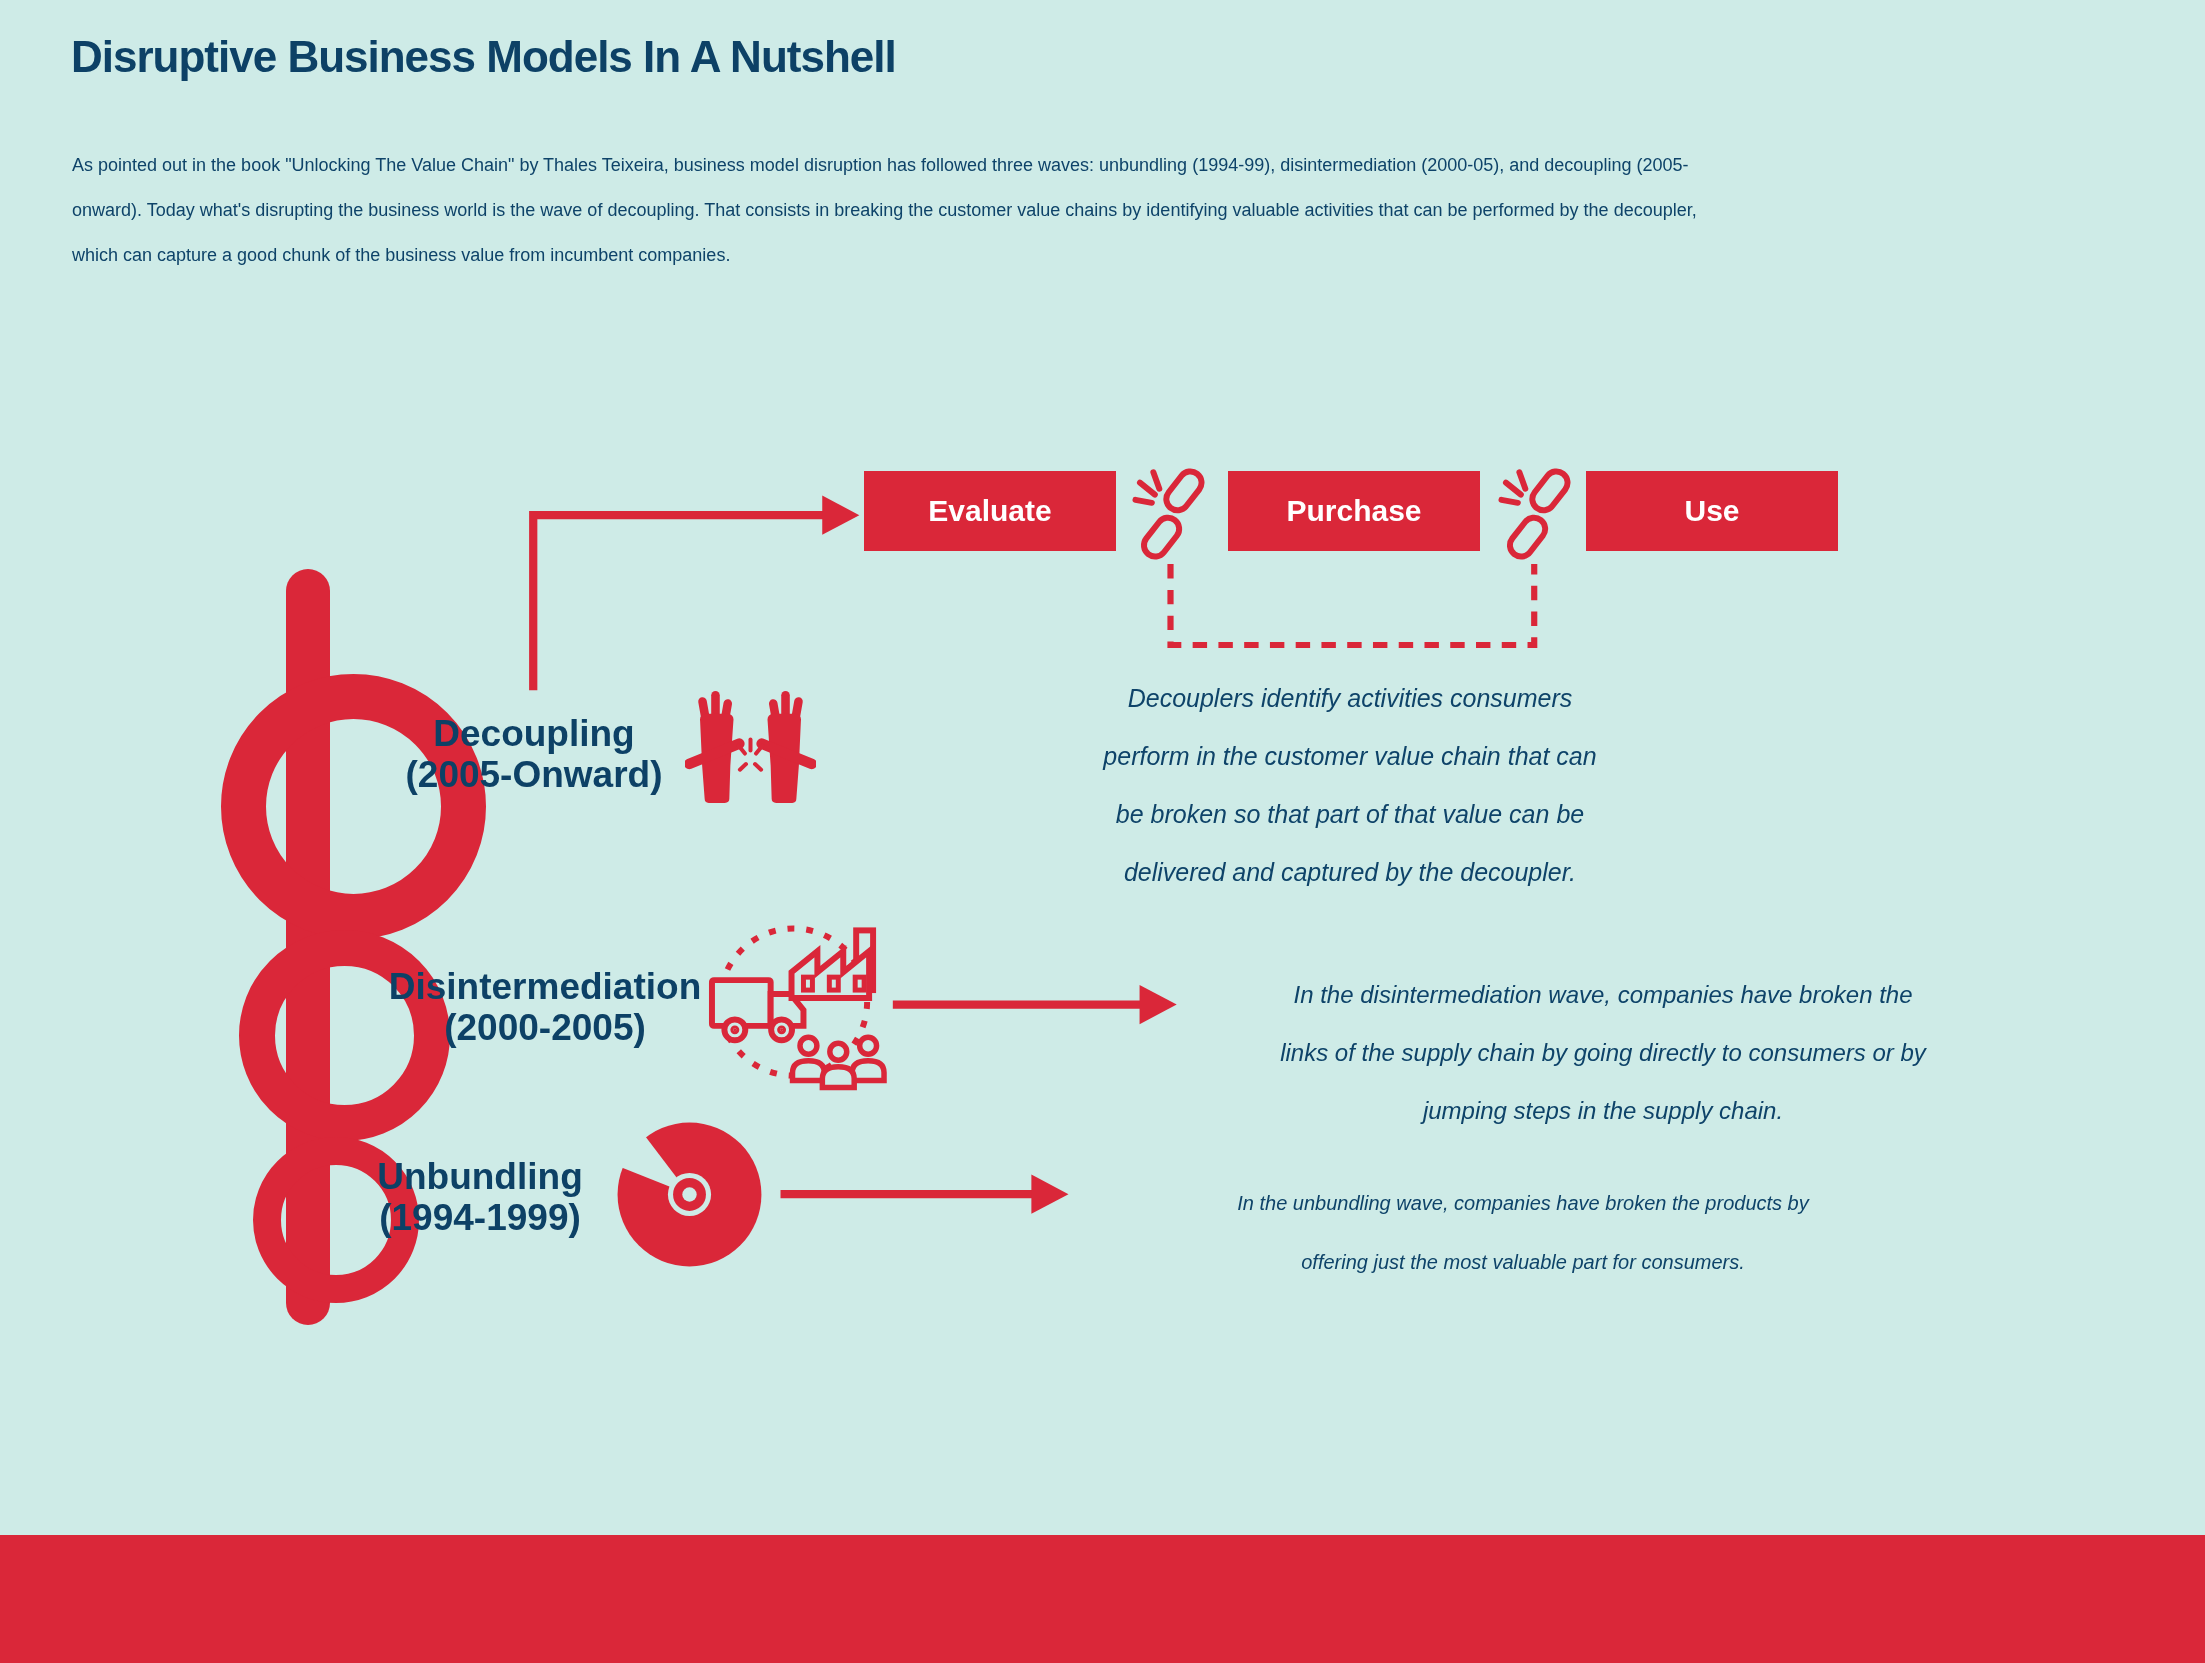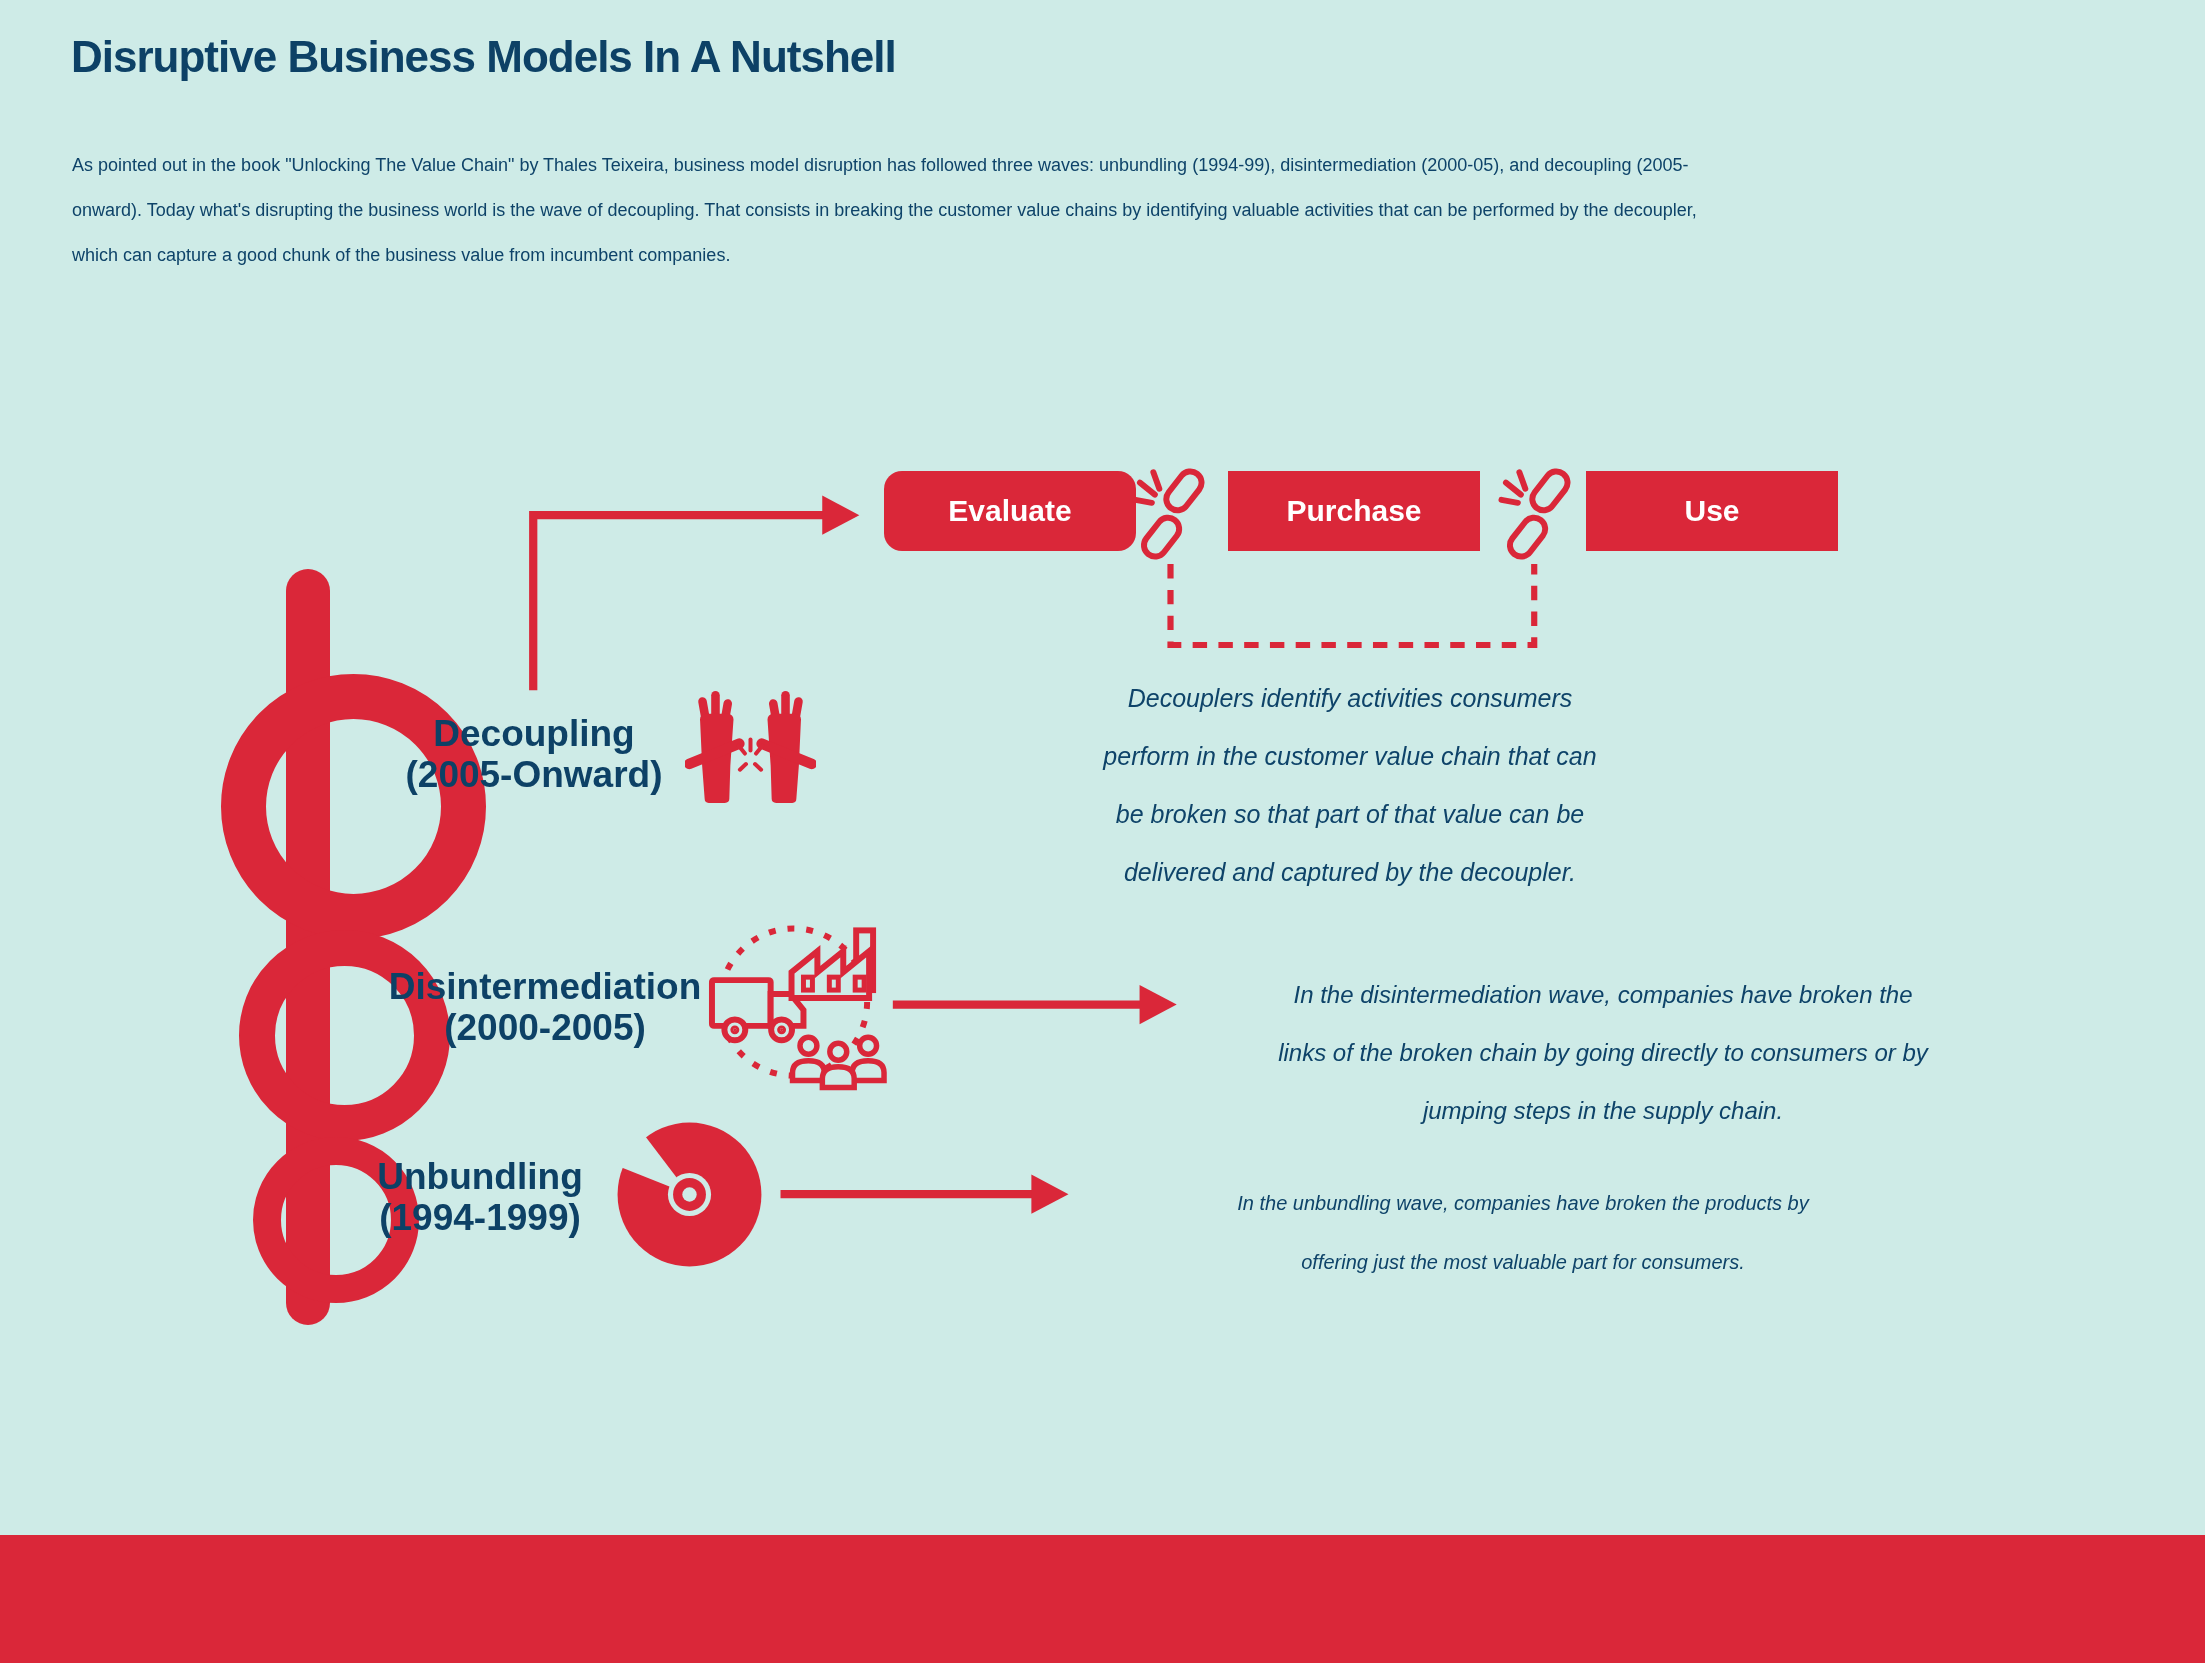--- a/index.html
+++ b/index.html
@@ -71,21 +71,21 @@
       <path d="M1733,1950 L2222,1950" fill="none" stroke="#da2739" stroke-width="16"></path>
       <polygon points="2212,1912 2284,1950 2212,1988" fill="#da2739"></polygon>
     </g>
 
     <g>
       <path d="M1515,2318 L2012,2318" fill="none" stroke="#da2739" stroke-width="16"></path>
       <polygon points="2002,2280 2074,2318 2002,2356" fill="#da2739"></polygon>
     </g>
   </svg>
 
-  <div class="abs step-box" style="left:884px;border-radius:18px;">
+  <div class="abs step-box" style="left:864px;">
     <span>Evaluate</span>
   </div>
   <div class="abs step-box" style="left:1228px;">
     <span>Purchase</span>
   </div>
   <div class="abs step-box" style="left:1586px;">
     <span>Use</span>
   </div>
 
   <svg class="abs" style="left:1131px;top:463px;" width="82" height="102" viewBox="0 0 110 132">
@@ -188,21 +188,21 @@
   <svg class="abs" style="left:612px;top:1121px;" width="155" height="149" viewBox="0 0 300 290">
     <circle cx="150" cy="143" r="140" fill="#da2739"></circle>
     <path d="M150,143 L52,14 L2,84 Z" fill="#ceebe7"></path>
     <circle cx="150" cy="143" r="42" fill="#ceebe7"></circle>
     <circle cx="150" cy="143" r="32" fill="#da2739"></circle>
     <circle cx="150" cy="143" r="14" fill="#ceebe7"></circle>
   </svg>
 
   <div class="abs note note-disintermediation">
     <div>In the disintermediation wave, companies have broken the</div>
-    <div>links of the broken chain by going directly to consumers or by</div>
+    <div>links of the supply chain by going directly to consumers or by</div>
     <div>jumping steps in the supply chain.</div>
   </div>
 
   <div class="abs note note-unbundling">
     <div>In the unbundling wave, companies have broken the products by</div>
     <div>offering just the most valuable part for consumers.</div>
   </div>
 
   <div class="abs footer-band">
     

